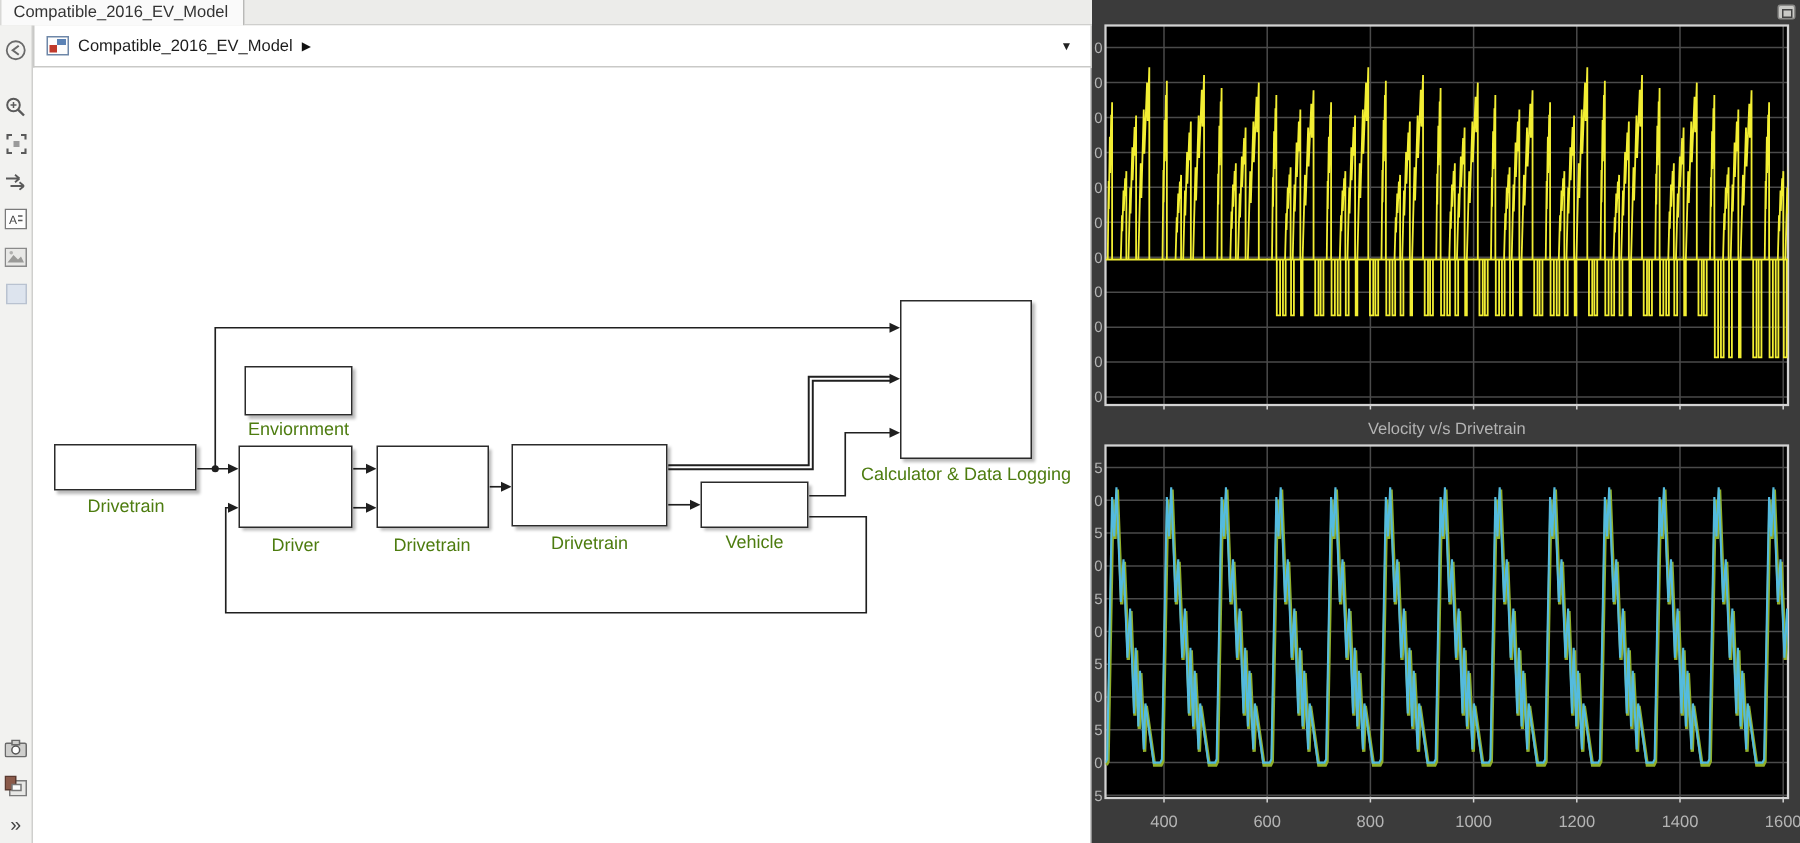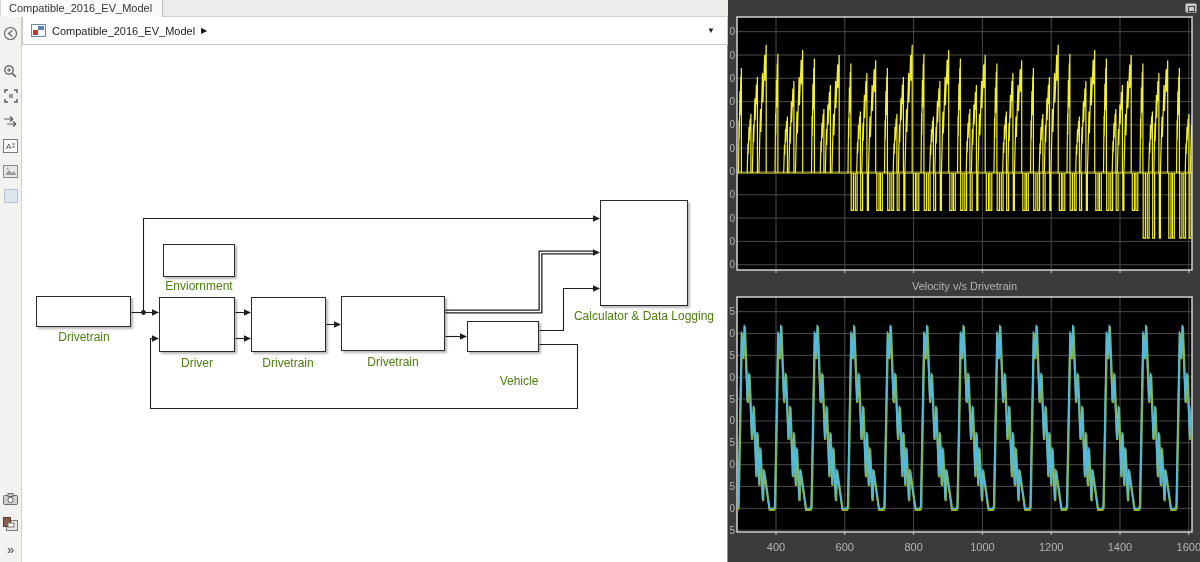--- a/index.html
+++ b/index.html
@@ -182,21 +182,21 @@
       <div class="blk" style="left:159px; top:297px; width:76px; height:55px;"></div>
       <div class="blk-label" style="left:197px; top:356px;">Driver</div>
 
       <div class="blk" style="left:251px; top:297px; width:75px; height:55px;"></div>
       <div class="blk-label" style="left:288px; top:356px;">Drivetrain</div>
 
       <div class="blk" style="left:341px; top:296px; width:104px; height:55px;"></div>
       <div class="blk-label" style="left:393px; top:355px;">Drivetrain</div>
 
       <div class="blk" style="left:467px; top:321px; width:72px; height:31px;"></div>
-      <div class="blk-label" style="left:503px; top:374px;margin-left:16px;">Vehicle</div>
+      <div class="blk-label" style="left:503px; top:354px;">Vehicle</div>
 
       <div class="blk" style="left:600px; top:200px; width:88px; height:106px;"></div>
       <div class="blk-label" style="left:644px; top:309px;">Calculator &amp; Data Logging</div>
     </div>
   </div>
 
   <div class="scope">
     <span class="scope-corner-btn"></span>
     <svg class="plots" id="scope-svg" width="472" height="562" viewBox="0 0 472 562">
         <defs>

